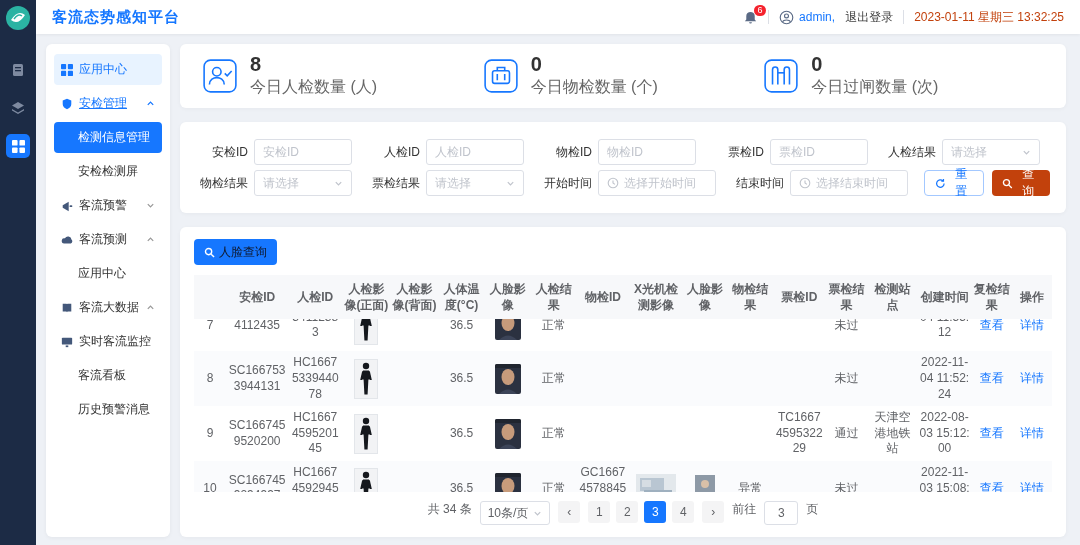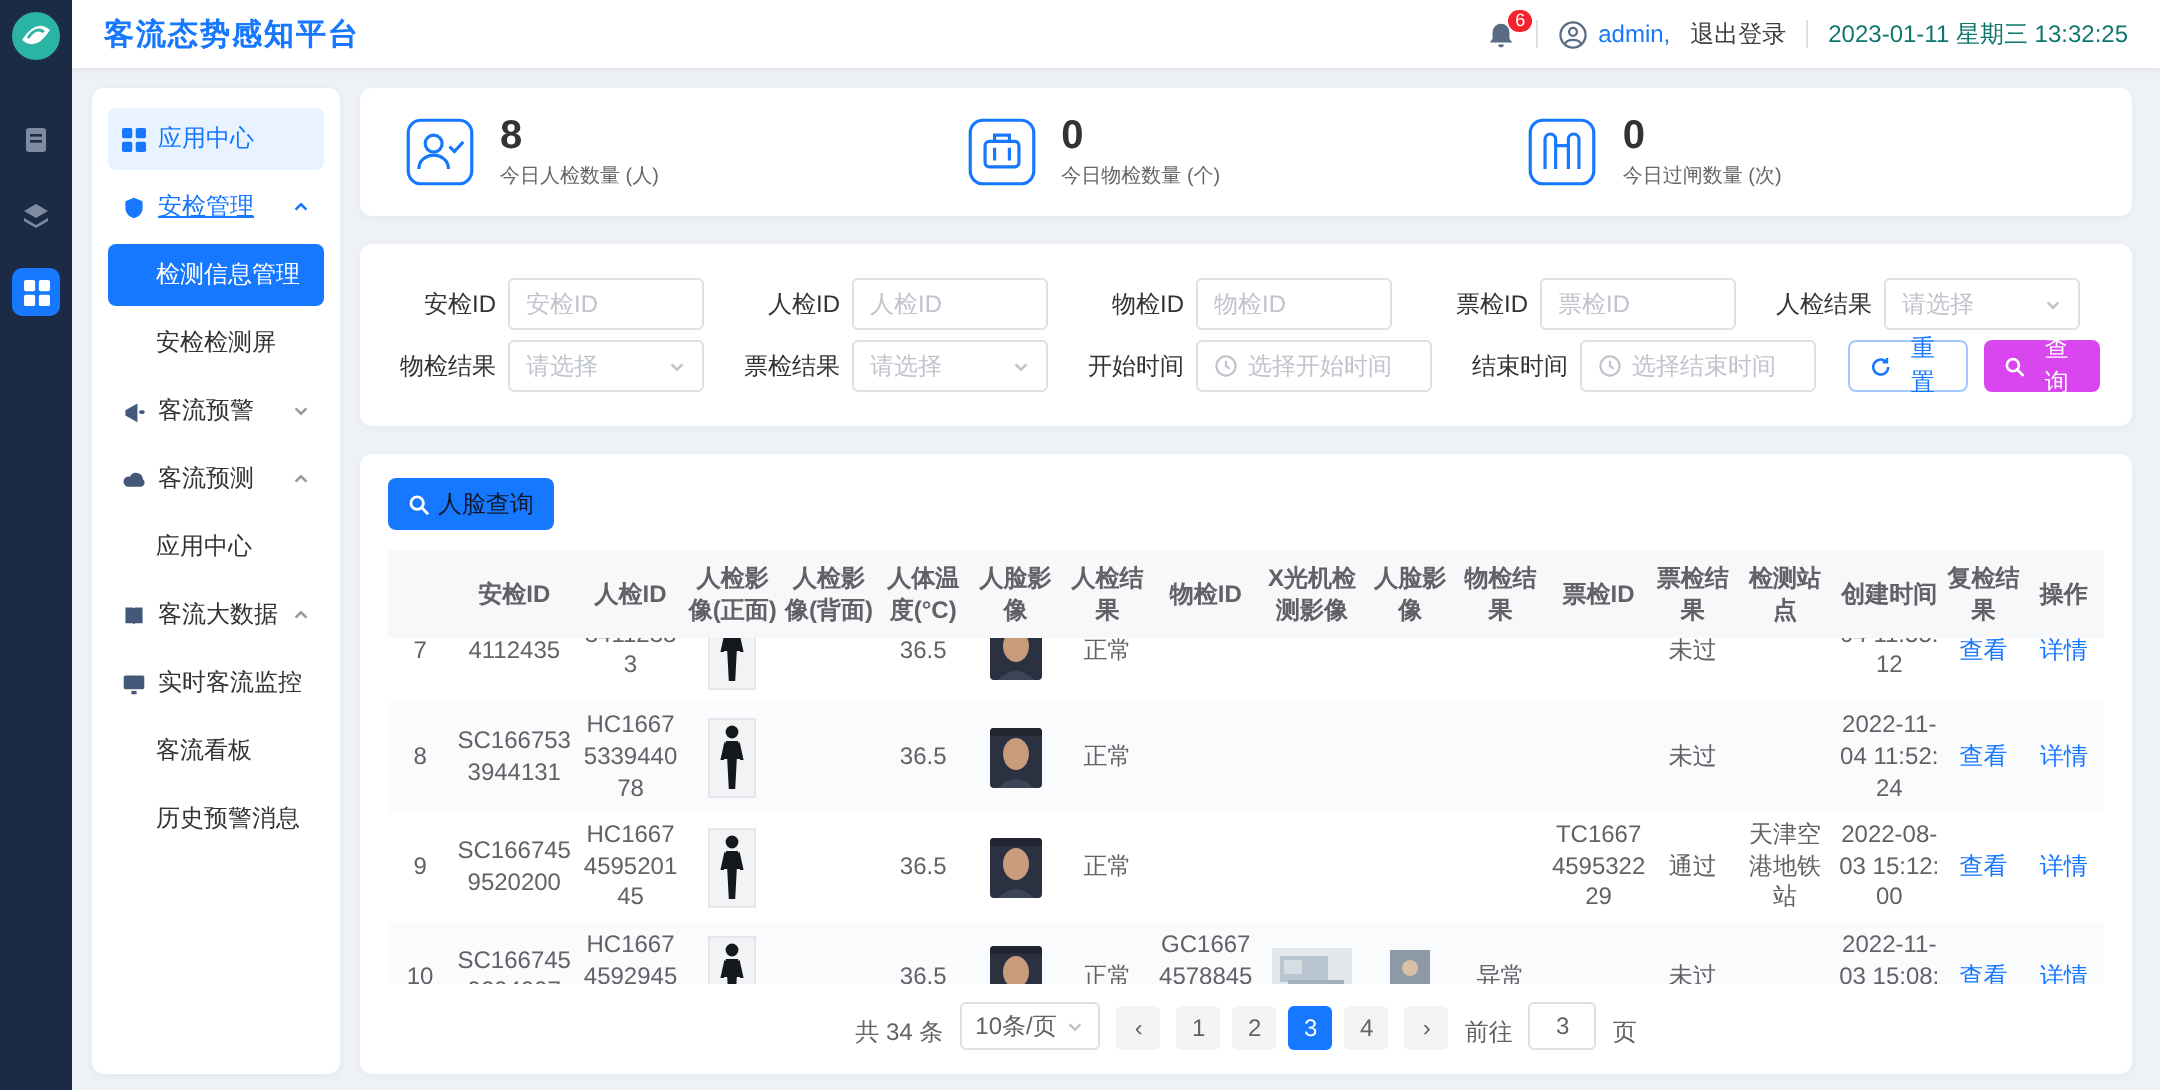--- a/index.html
+++ b/index.html
@@ -20,21 +20,21 @@
             display:flex; align-items:center; padding:0 16px; box-shadow:0 1px 3px rgba(0,0,0,.06); }
   .app-title { color:#1677ff; font-weight:bold; font-size:15px; letter-spacing:1px; }
   .header-right { margin-left:auto; display:flex; align-items:center; gap:10px; }
   .bell-wrap { position:relative; display:flex; cursor:pointer; }
   .badge { position:absolute; top:-5px; right:-8px; background:#f5222d; color:#fff; border-radius:8px;
            font-size:9px; line-height:11px; padding:0 3px; min-width:12px; text-align:center; }
   .vdiv { width:1px; height:14px; background:#dcdfe6; }
   .user-area { display:flex; align-items:center; gap:5px; cursor:pointer; }
   .blue-text { color:#1677ff; }
   .logout { color:#404040; cursor:pointer; }
-  .datetime { color:#0f766e; }
+  .datetime { color:#c2410c; }
   
   .menu { position:absolute; left:46px; top:44px; width:124px; bottom:8px; background:#fff; border-radius:6px;
           padding:10px 8px; box-shadow:0 1px 4px rgba(0,0,0,.05); z-index:5; overflow:hidden; }
   .menu-item { display:flex; align-items:center; gap:6px; padding:7px 7px; border-radius:4px; cursor:pointer;
                color:#333; margin-bottom:3px; white-space:nowrap; }
   .menu-item .mi-icon { display:flex; color:#44587a; }
   .menu-item.pill { background:#e8f3ff; color:#1677ff; }
   .menu-item.pill .mi-icon { color:#1677ff; }
   .menu-item.section-active { color:#1677ff;text-decoration:underline; }
   .menu-item.section-active .mi-icon { color:#1677ff; }
@@ -42,58 +42,58 @@
   .menu-item.child.active { background:#1677ff; color:#fff; }
   .caret { margin-left:auto; display:flex; color:#999; }
   .section-active .caret { color:#1677ff; }
   
   .main { position:absolute; left:180px; top:44px; right:14px; bottom:8px; display:flex; flex-direction:column; }
   .card { background:#fff; border-radius:6px; box-shadow:0 1px 4px rgba(0,0,0,.04); }
   
   .stats-card { height:64px; display:flex; align-items:center; padding:0 22px; flex-shrink:0; }
   .stat { flex:1; display:flex; align-items:center; gap:12px; }
   .stat-value { font-size:20px; font-weight:bold; color:#333; line-height:20px; }
-  .stat-label { font-size:10px; color:#666; margin-top:3px; }
+  .stat-label { font-size:16px; color:#666; margin-top:3px; }
   
   .filter-card { margin-top:14px; padding:12px 16px; flex-shrink:0; }
   .filter-row { display:flex; align-items:center; gap:16px; margin:5px 0; }
   .f-fields { display:flex; align-items:center; gap:16px; }
   .f-item { display:flex; align-items:center; gap:6px; }
   .f-label { color:#333; min-width:52px; text-align:right; white-space:nowrap; }
   .f-input { width:98px; height:26px; border:1px solid #dcdfe6; border-radius:3px; padding:0 8px;
              font-size:12px; color:#333; background:#fff; font-family:inherit; }
   .f-input::placeholder { color:#c0c4cc; }
   .f-select { display:flex; align-items:center; justify-content:space-between; cursor:pointer; }
   .f-date { width:118px; display:flex; align-items:center; gap:5px; cursor:pointer; }
   .ph { color:#c0c4cc; }
   .filter-btns { margin-left:auto; display:flex; gap:8px; }
   .btn { height:26px; border-radius:4px; padding:0 10px; display:inline-flex; align-items:center; gap:4px;
          font-size:12px; cursor:pointer; border:none; font-family:inherit; }
   .btn-reset { background:#fff; border:1px solid #a3c8ff; color:#1677ff; }
-  .btn-search { background:#d946ef; color:#fff; }
+  .btn-search { background:#c2410c; color:#fff; }
   
   .table-card { margin-top:14px; padding:12px 14px 6px; flex:1; min-height:0; display:flex; flex-direction:column; }
   .table-toolbar { flex-shrink:0; margin-bottom:10px; }
   .btn-face { background:#1677ff; color:#0f172a; }
   table { width:100%; border-collapse:collapse; table-layout:fixed; }
   th { background:#f7f8fa; color:#606266; font-weight:bold; font-size:12px; padding:6px 2px; text-align:center;
        line-height:1.35; word-break:break-all; }
   td { padding:4px 2px; text-align:center; color:#606266; font-size:12px; height:52px; word-break:break-all;
        line-height:1.3; }
   tr[data-name="table-row"]:nth-child(even) td { background:#fafbfd; }
   .tbody-clip { flex:1; min-height:0; overflow:hidden; }
   .tbody-clip table { margin-top:-20px; }
   .link { color:#1677ff; cursor:pointer; }
   .thumb { display:inline-flex; align-items:center; justify-content:center; vertical-align:middle; }
   .thumb.body-scan { width:24px; height:40px; background:#f2f3f5; border:1px solid #e3e6ea; }
   .thumb.face { width:26px; height:30px; border-radius:2px; overflow:hidden; }
   .thumb.xray { width:40px; height:28px; overflow:hidden; }
   .thumb.person { width:20px; height:26px; overflow:hidden; }
   
-  .pager { flex-shrink:0; display:flex; align-items:flex-end; justify-content:center; gap:8px; padding:9px 0 6px; color:#606266; }
+  .pager { flex-shrink:0; display:flex; align-items:flex-start; justify-content:center; gap:8px; padding:9px 0 6px; color:#606266; }
   .size-select { border:1px solid #dcdfe6; border-radius:3px; height:24px; padding:0 7px; display:flex;
                  align-items:center; gap:5px; cursor:pointer; color:#606266; background:#fff; }
   .page-btn { min-width:22px; height:22px; padding:0 4px; display:inline-flex; align-items:center; justify-content:center;
               border-radius:3px; background:#f4f4f5; color:#606266; cursor:pointer; }
   .page-btn.active { background:#1677ff; color:#fff; }
   .pages { display:inline-flex; gap:6px; }
   .goto-input { width:34px; height:24px; border:1px solid #dcdfe6; border-radius:3px; text-align:center;
                 font-size:12px; color:#606266; font-family:inherit; }
 </style>
 </head>

